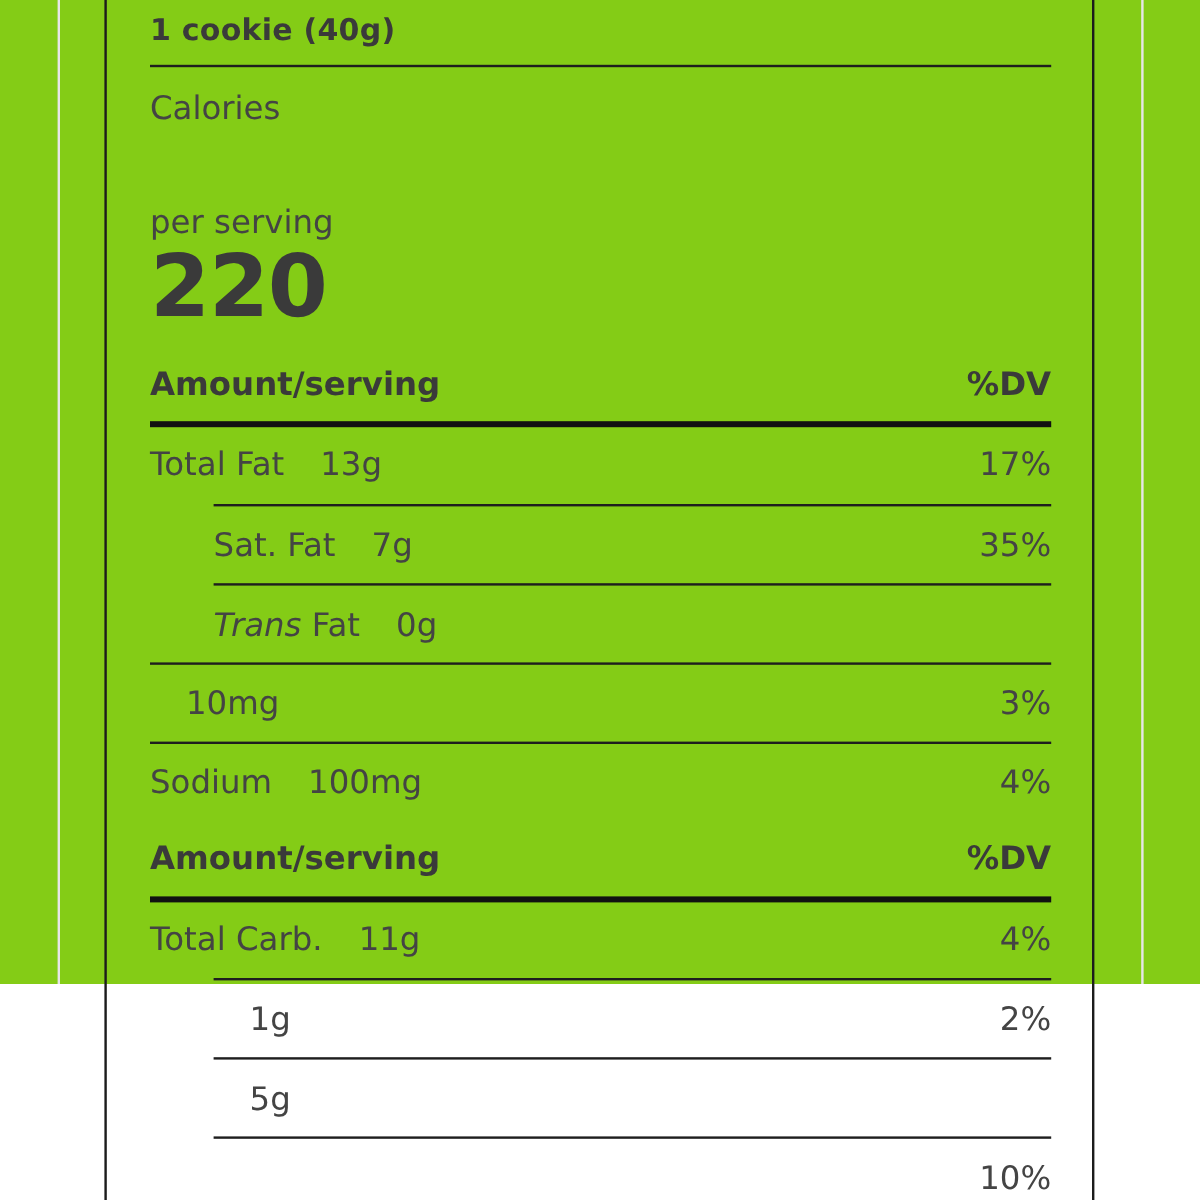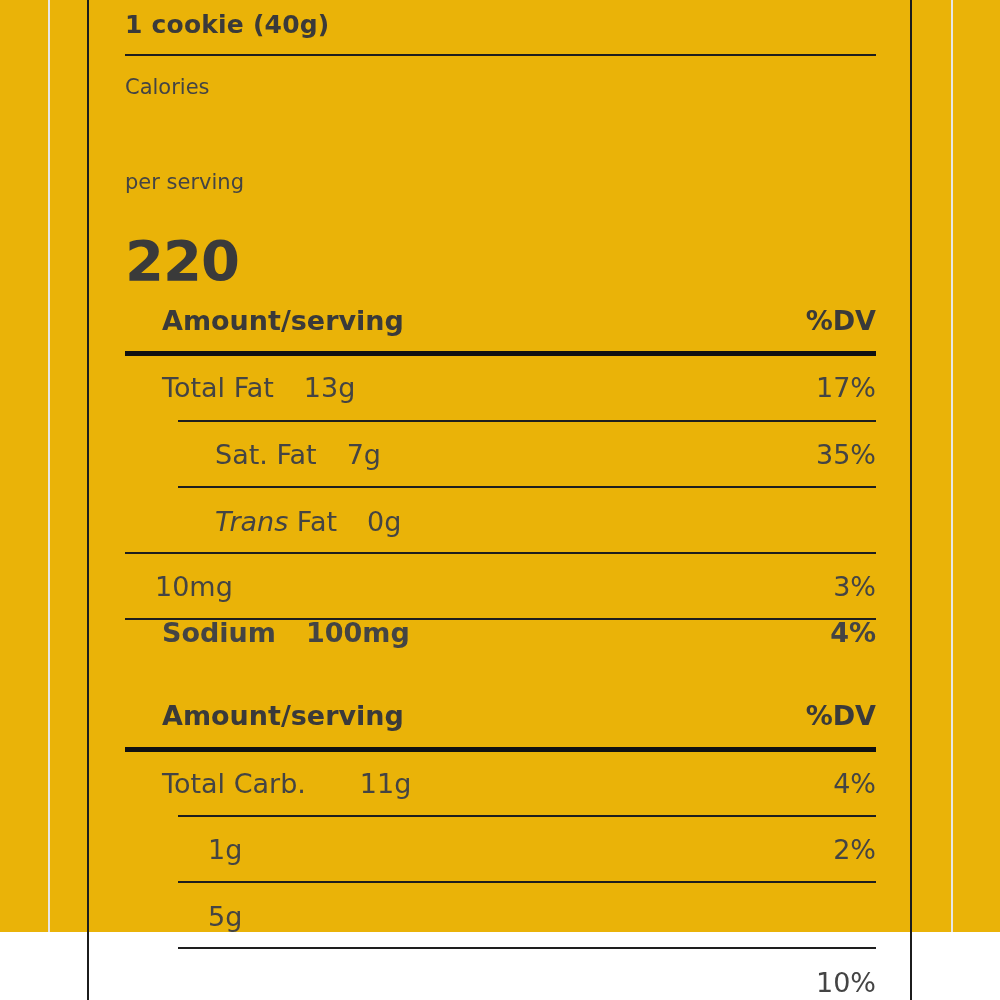--- a/index.html
+++ b/index.html
@@ -8,22 +8,22 @@
       width: 1000px;
       height: 1000px;
       overflow: hidden;
       background: #ffffff;
       font-family: "DejaVu Sans", sans-serif;
       color: #3f3f3f;
     }
     .page {
       position: absolute;
       left: 0; top: 0;
-      width: 1000px; height: 932px;
-      background: #eab308;
+      width: 1000px; height: 820px;
+      background: #84cc16;
     }
     .outer-rule {
       position: absolute;
       top: 0; bottom: 0;
       width: 2px;
       background: #e6e6e6;
     }
     .label-box {
       position: absolute;
       left: 87px;
@@ -54,46 +54,45 @@
       height: 2px;
       background: #1e1e1e;
       right: 0;
     }
     .rule.thick { height: 5px; background: #111; }
     .rule.full { left: 0; }
     .rule.indent { left: 53px; }
     .cal-label {
       position: absolute;
       left: 0;
-      font-size: 21px;
+      font-size: 27px;
       color: #444;
       font-weight: normal;
     }
     .cal-value {
       position: absolute;
       left: 0;
       top: 196px;
-      font-size: 56px;
+      font-size: 72px;
       font-weight: bold;
       color: #3a3a3a;
       letter-spacing: -1px;
-      margin-top: 32px;
     }
     .row {
       position: absolute;
       left: 0;
       right: 0;
       height: 40px;
       display: flex;
       align-items: center;
       font-size: 27px;
       color: #444;
     }
     .row.indent { left: 53px; }
-    .row .name { white-space: pre; margin-left: 37px; }
+    .row .name { white-space: pre; }
     .row .amt { margin-left: 30px; white-space: pre; }
     .row .dv { margin-left: auto; }
     .row.head { font-weight: bold; color: #3a3a3a; font-size: 27px; }
     .italic { font-style: italic; }
   </style>
 </head>
 <body>
 
 <div class="page">
   <div class="outer-rule" style="left:48px;"></div>
@@ -135,33 +134,33 @@
       <span class="dv"></span>
     </div>
     <div class="rule full" style="top:552px;"></div>
 
     <div class="row" style="top:566px;">
       <span class="amt">10mg</span>
       <span class="dv">3%</span>
     </div>
     <div class="rule full" style="top:618px;"></div>
 
-    <div class="row" style="top:612px;font-weight:bold;">
+    <div class="row" style="top:632px;">
       <span class="name">Sodium</span>
       <span class="amt">100mg</span>
       <span class="dv">4%</span>
     </div>
 
     <div class="row head" style="top:695px;">
       <span class="name">Amount/serving</span>
       <span class="dv">%DV</span>
     </div>
     <div class="rule thick full" style="top:747px;"></div>
 
-    <div class="row" style="top:763px;gap:24px;">
+    <div class="row" style="top:763px;">
       <span class="name">Total Carb.</span>
       <span class="amt">11g</span>
       <span class="dv">4%</span>
     </div>
     <div class="rule indent" style="top:815px;"></div>
 
     <div class="row indent" style="top:829px;">
       <span class="amt">1g</span>
       <span class="dv">2%</span>
     </div>

